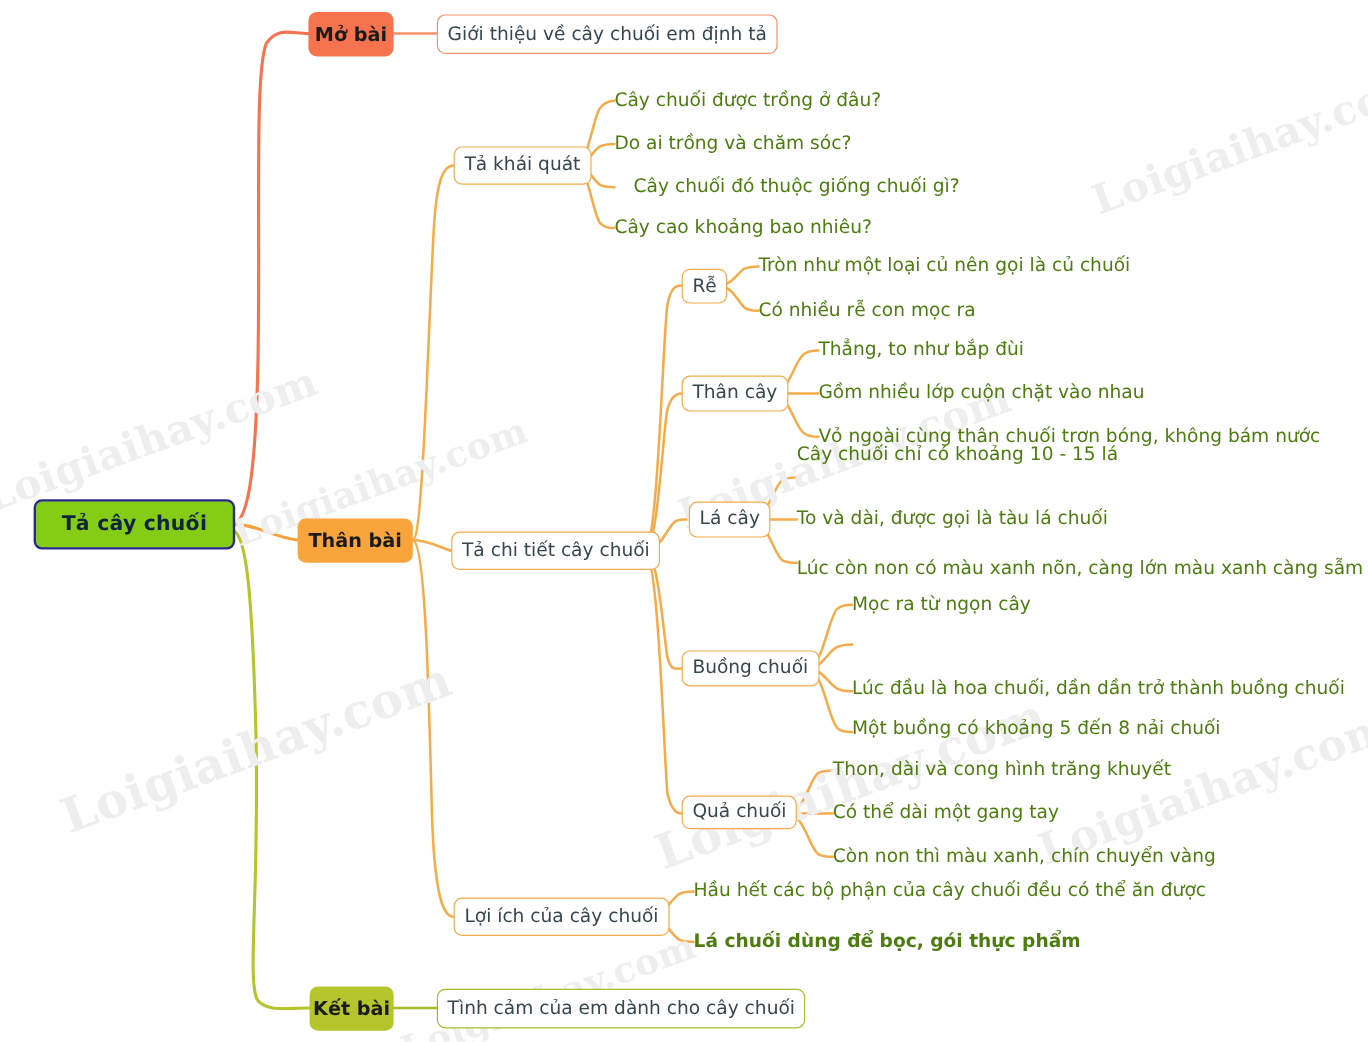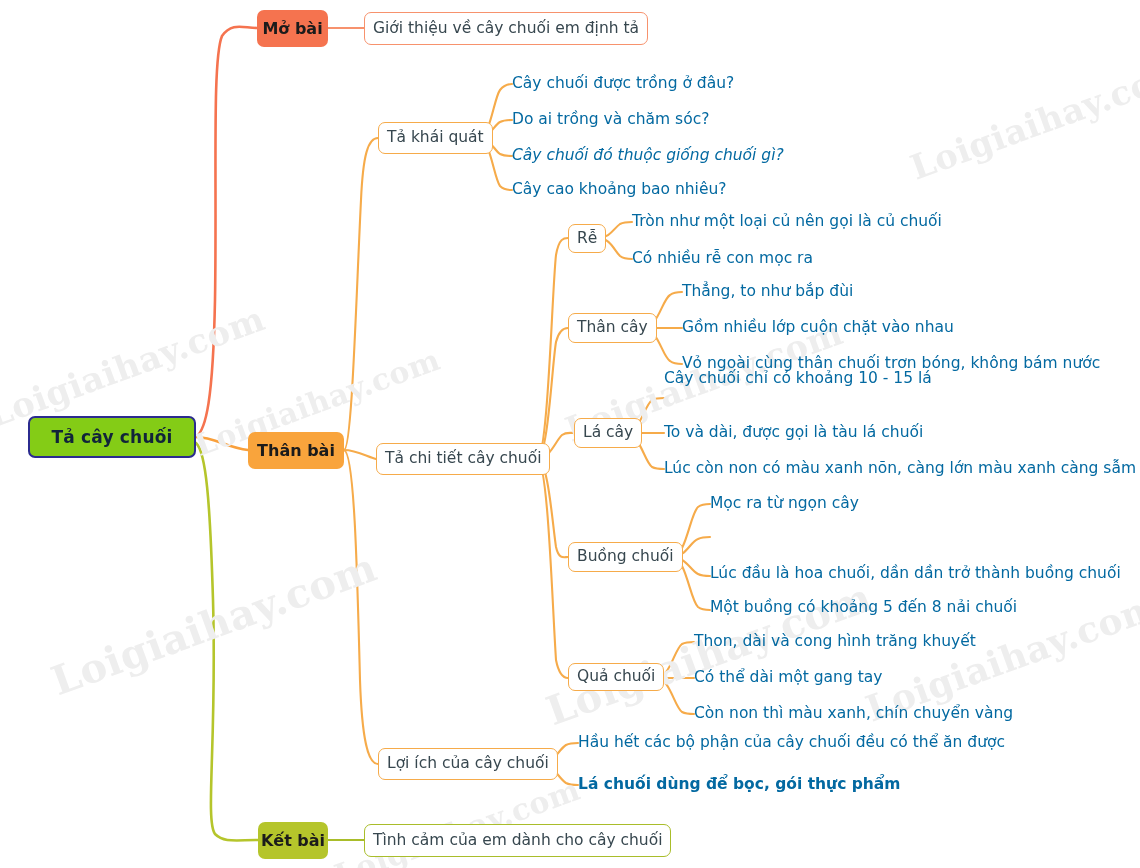--- a/index.html
+++ b/index.html
@@ -19,21 +19,21 @@
         justify-content:center;letter-spacing:.2px;}
   .lvl1{border-radius:7px;color:#1b1b1b;font-weight:bold;font-size:16px;
         justify-content:center;}
   .l1-open{background:#f5734f;}
   .l1-body{background:#f9a43c;}
   .l1-close{background:#b5c52b;}
   .boxed{background:#ffffff;border:1.6px solid #f6ab4a;border-radius:7px;
          color:#37474f;font-size:15.5px;padding:0 8px;}
   .boxed.coral{border-color:#f7926d;}
   .boxed.green{border-color:#a9bd2a;}
-  .plain{color:#0369a1;font-size:15.5px;padding:0;}
+  .plain{color:#4d7c0f;font-size:15.5px;padding:0;}
 </style>
 </head>
 <body>
 
 <div id="stage">
 
   <svg id="links" viewBox="0 0 1140 868" xmlns="http://www.w3.org/2000/svg">
     <g fill="none" stroke-width="2.6" stroke-linecap="round">
 
       <path d="M196,437 C206,430 213,400 215,300 C217,180 212,60 222,36 C232,22 243,28 257,28" stroke="#f5734f"></path>
@@ -124,21 +124,21 @@
 
   <div class="node boxed" style="left:378px;top:122px;height:32px;">
     <span>Tả khái quát</span>
   </div>
   <div class="node plain" style="left:512px;top:72px;height:24px;">
     <span>Cây chuối được trồng ở đâu?</span>
   </div>
   <div class="node plain" style="left:512px;top:108px;height:24px;">
     <span>Do ai trồng và chăm sóc?</span>
   </div>
-  <div class="node plain" style="left:512px;top:144px;height:24px;font-style:italic;">
+  <div class="node plain" style="left:528px;top:144px;height:24px;">
     <span>Cây chuối đó thuộc giống chuối gì?</span>
   </div>
   <div class="node plain" style="left:512px;top:178px;height:24px;">
     <span>Cây cao khoảng bao nhiêu?</span>
   </div>
 
   <div class="node boxed" style="left:376px;top:443px;height:32px;">
     <span>Tả chi tiết cây chuối</span>
   </div>
 
@@ -177,21 +177,21 @@
 
   <div class="node boxed" style="left:574px;top:418px;height:30px;justify-content:flex-end;">
     <span>Lá cây</span>
   </div>
   <div class="node plain" style="left:664px;top:367px;height:24px;">
     <span>Cây chuối chỉ có khoảng 10 - 15 lá</span>
   </div>
   <div class="node plain" style="left:664px;top:421px;height:24px;">
     <span>To và dài, được gọi là tàu lá chuối</span>
   </div>
-  <div class="node plain" style="left:664px;top:457px;height:24px;">
+  <div class="node plain" style="left:664px;top:457px;height:24px;align-items:flex-end;">
     <span>Lúc còn non có màu xanh nõn, càng lớn màu xanh càng sẫm</span>
   </div>
 
   <div class="node boxed" style="left:568px;top:542px;height:30px;">
     <span>Buồng chuối</span>
   </div>
   <div class="node plain" style="left:710px;top:492px;height:24px;">
     <span>Mọc ra từ ngọn cây</span>
   </div>
   <div class="node plain" style="left:710px;top:562px;height:24px;">

